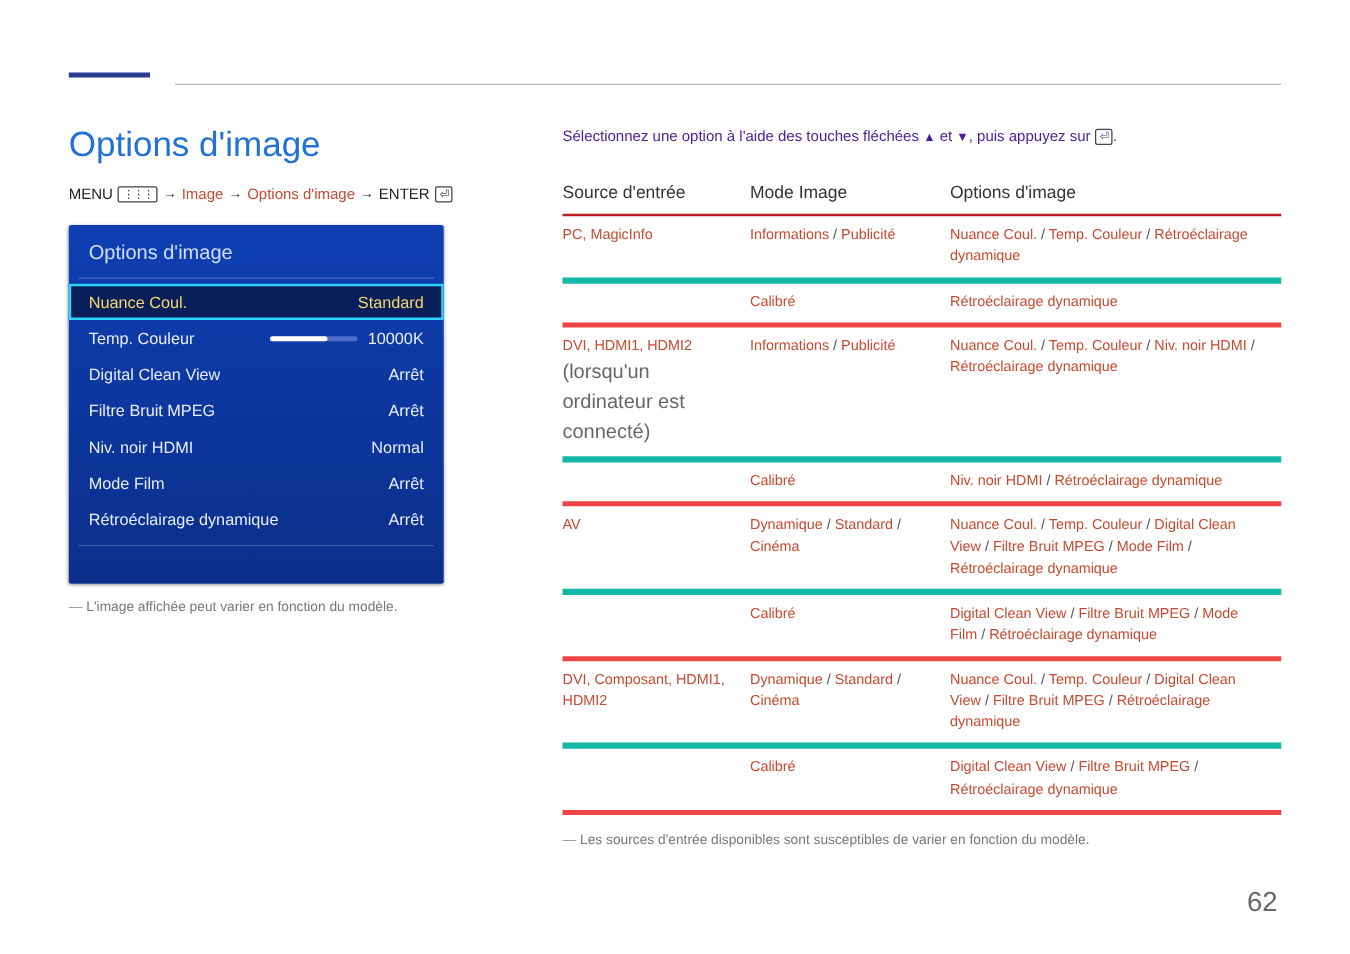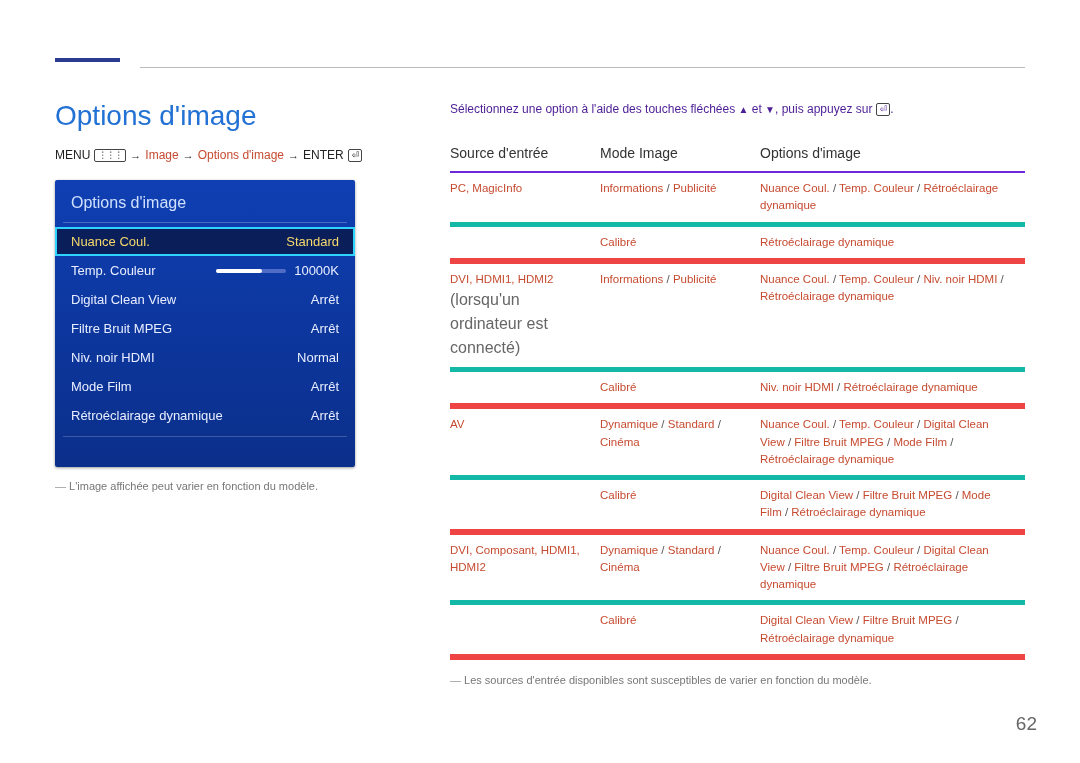--- a/index.html
+++ b/index.html
@@ -150,49 +150,49 @@
     margin-top: 18px;
     width: 100%;
     border-collapse: collapse;
   }
   .tbl th {
     text-align: left;
     font-weight: 500;
     font-size: 14px;
     color: #333;
     padding: 8px 6px 10px 0;
-    border-bottom: 2px solid #6d28d9;
+    border-bottom: 2px solid #b91c1c;
   }
   .tbl td {
     vertical-align: top;
     padding: 7px 10px 7px 0;
     font-size: 11.5px;
     line-height: 1.5;
     border-bottom: 5px solid #14b8a6;
   }
-  .tbl tr.rowgroup-sep td { border-bottom: 6px solid #ef4444; }
+  .tbl tr.rowgroup-sep td { border-bottom: 4px solid #ef4444; }
   .src, .mode { color: #c64b30; }
   .opt { color: #c64b30; }
   .sep { color: #555; }
   .subnote { color: #666; font-size: 16px; display: block; }
   .col-src { width: 150px; }
   .col-mode { width: 160px; margin-top: 24px; }
 
   .foot-note {
     margin-top: 14px;
     font-size: 11px;
     color: #777;
   }
   .foot-note::before { content: "― "; color: #999; }
 
   .page-num {
     position: absolute;
-    right: 43px;
+    right: 58px;
     bottom: 28px;
-    font-size: 19px;
+    font-size: 22px;
     color: #666;
   }
 </style>
 </head>
 <body>
 
 <div class="top-bar"></div>
 <hr class="top-hr">
 
 <h1 class="page-title">Options d'image</h1>

